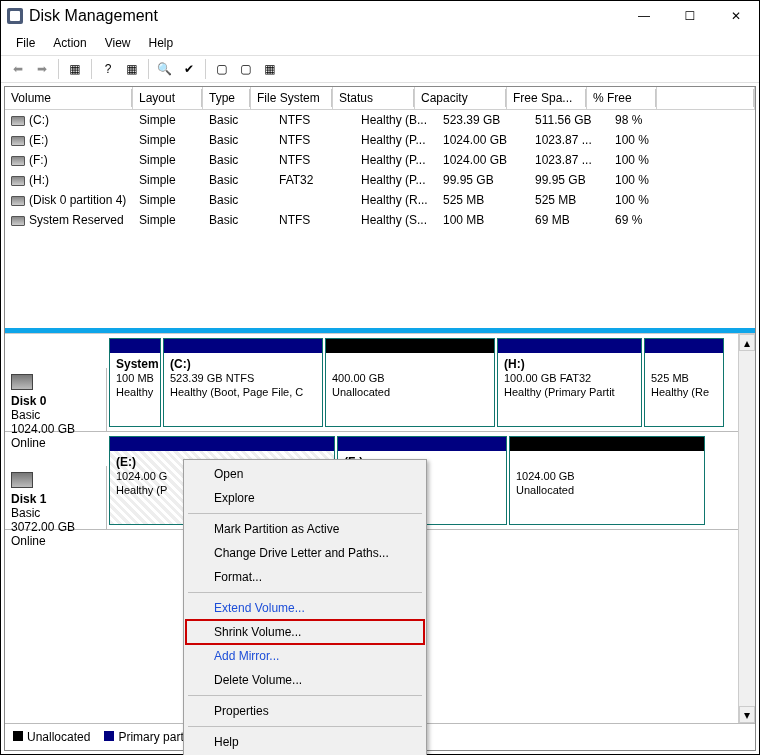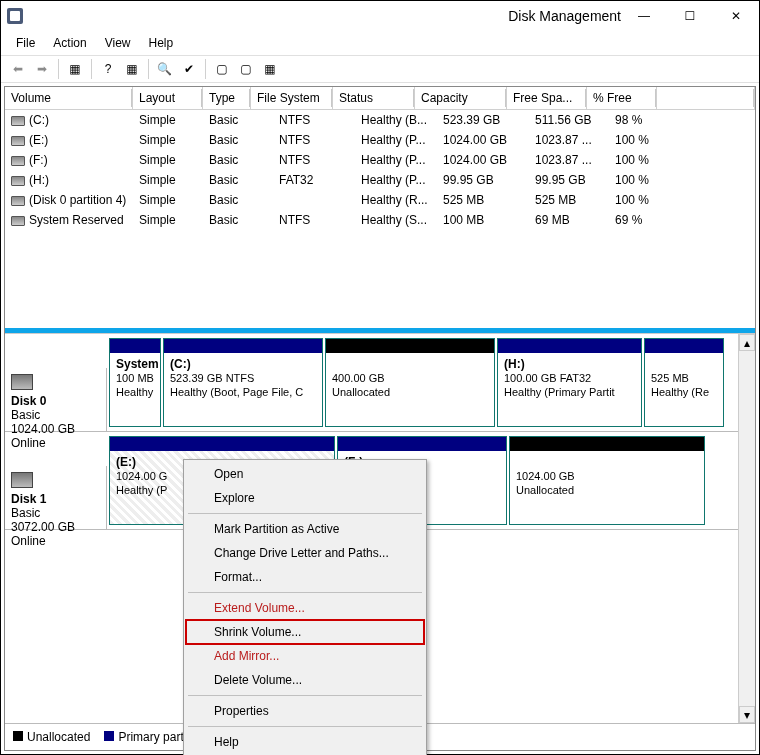--- a/index.html
+++ b/index.html
@@ -1,21 +1,21 @@
 <!DOCTYPE html>
 <html><head>
 <meta charset="utf-8">
 <style>
 * { box-sizing: border-box; font-family: "Segoe UI", Tahoma, sans-serif; font-size: 12px; }
 body { margin:0; background:#fff; }
 .window { width:760px; height:755px; border:1px solid #000; background:#fff; display:flex; flex-direction:column; }
 .titlebar { height:30px; display:flex; align-items:center; padding:0 0 0 6px; }
 .titlebar .app-icon { width:16px; height:16px; margin-right:6px; background:#4a5a78; border-radius:2px; position:relative; }
 .titlebar .app-icon::after { content:''; position:absolute; inset:3px; background:#fff; border-radius:1px; }
-.titlebar .title { flex:1; font-size:14px;text-align:right; }
+.titlebar .title { flex:1; font-size:16px; }
 .titlebar .wbtns { display:flex; }
 .titlebar .wbtn { width:46px; height:30px; display:flex; align-items:center; justify-content:center; }
 .menubar { display:flex; padding:2px 6px; }
 .menubar .mi { padding:3px 9px; }
 .toolbar { display:flex; align-items:center; padding:2px 6px; border-top:1px solid #e0e0e0; border-bottom:1px solid #e0e0e0; gap:2px; }
 .tb-btn { width:22px; height:22px; display:flex; align-items:center; justify-content:center; border:1px solid transparent; }
 .tb-btn.disabled { opacity:.45; }
 .tb-sep { width:1px; height:20px; background:#d0d0d0; margin:0 3px; }
 .content { flex:1; display:flex; flex-direction:column; border:1px solid #888; margin:3px; }
 .grid { flex:0 0 246px; overflow:hidden; border-bottom:5px solid #0ea5e9; }
@@ -35,21 +35,21 @@
 .dpart .bar { height:14px; background:#000080; }
 .dpart.unalloc .bar { background:#000; }
 .dpart .plabel { padding:4px 6px; font-size:11px; line-height:1.25; white-space:nowrap; overflow:hidden; }
 .dpart.sel { background:repeating-linear-gradient(45deg,#eee,#eee 3px,#fff 3px,#fff 6px); }
 .scrollbar { width:17px; background:#f0f0f0; border-left:1px solid #ccc; position:absolute; right:0; top:0; bottom:0;}
 .scrollbar .sbtn { height:17px; display:flex; align-items:center; justify-content:center; background:#f0f0f0; border:1px solid #ccc;}
 .legend { border-top:1px solid #bbb; padding:6px 8px; display:flex; gap:14px; align-items:center; }
 .legend .sq { width:10px; height:10px; display:inline-block; margin-right:4px; }
 .ctxmenu { position:absolute; left:183px; top:459px; width:244px; background:#f0f0f0; border:1px solid #a0a0a0; box-shadow:2px 2px 4px rgba(0,0,0,.3); padding:2px; }
 .ctxmenu .ci { padding:5px 10px 5px 28px; }
-.ctxmenu .ci.disabled { color:#b91c1c; }
+.ctxmenu .ci.disabled { color:#1d4ed8; }
 .ctxmenu .sep { height:1px; background:#c0c0c0; margin:3px 2px; }
 .ctxmenu .ci.hl { outline:2px solid #cc0000; outline-offset:-1px; }
 </style>
 </head>
 <body>
 
 <div class="window">
   <div class="titlebar">
     <div class="app-icon"></div>
     <div class="title">Disk Management</div>

